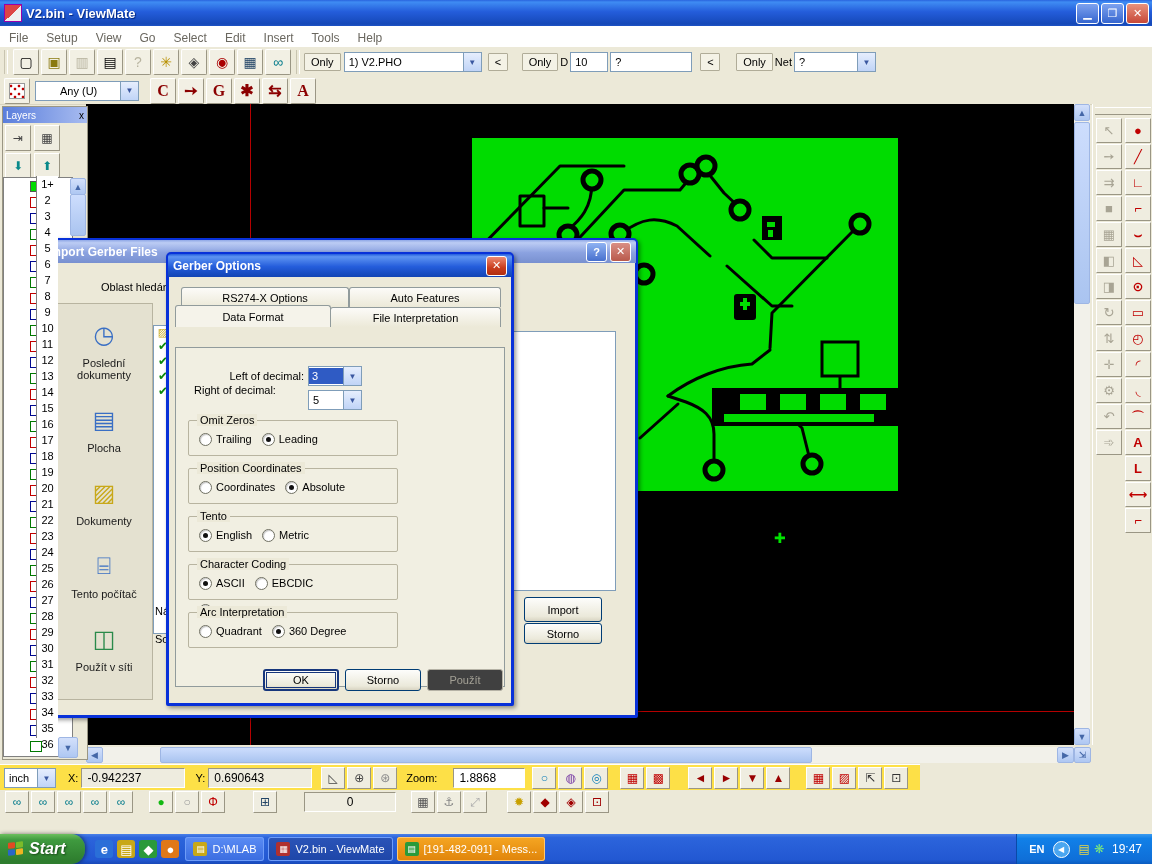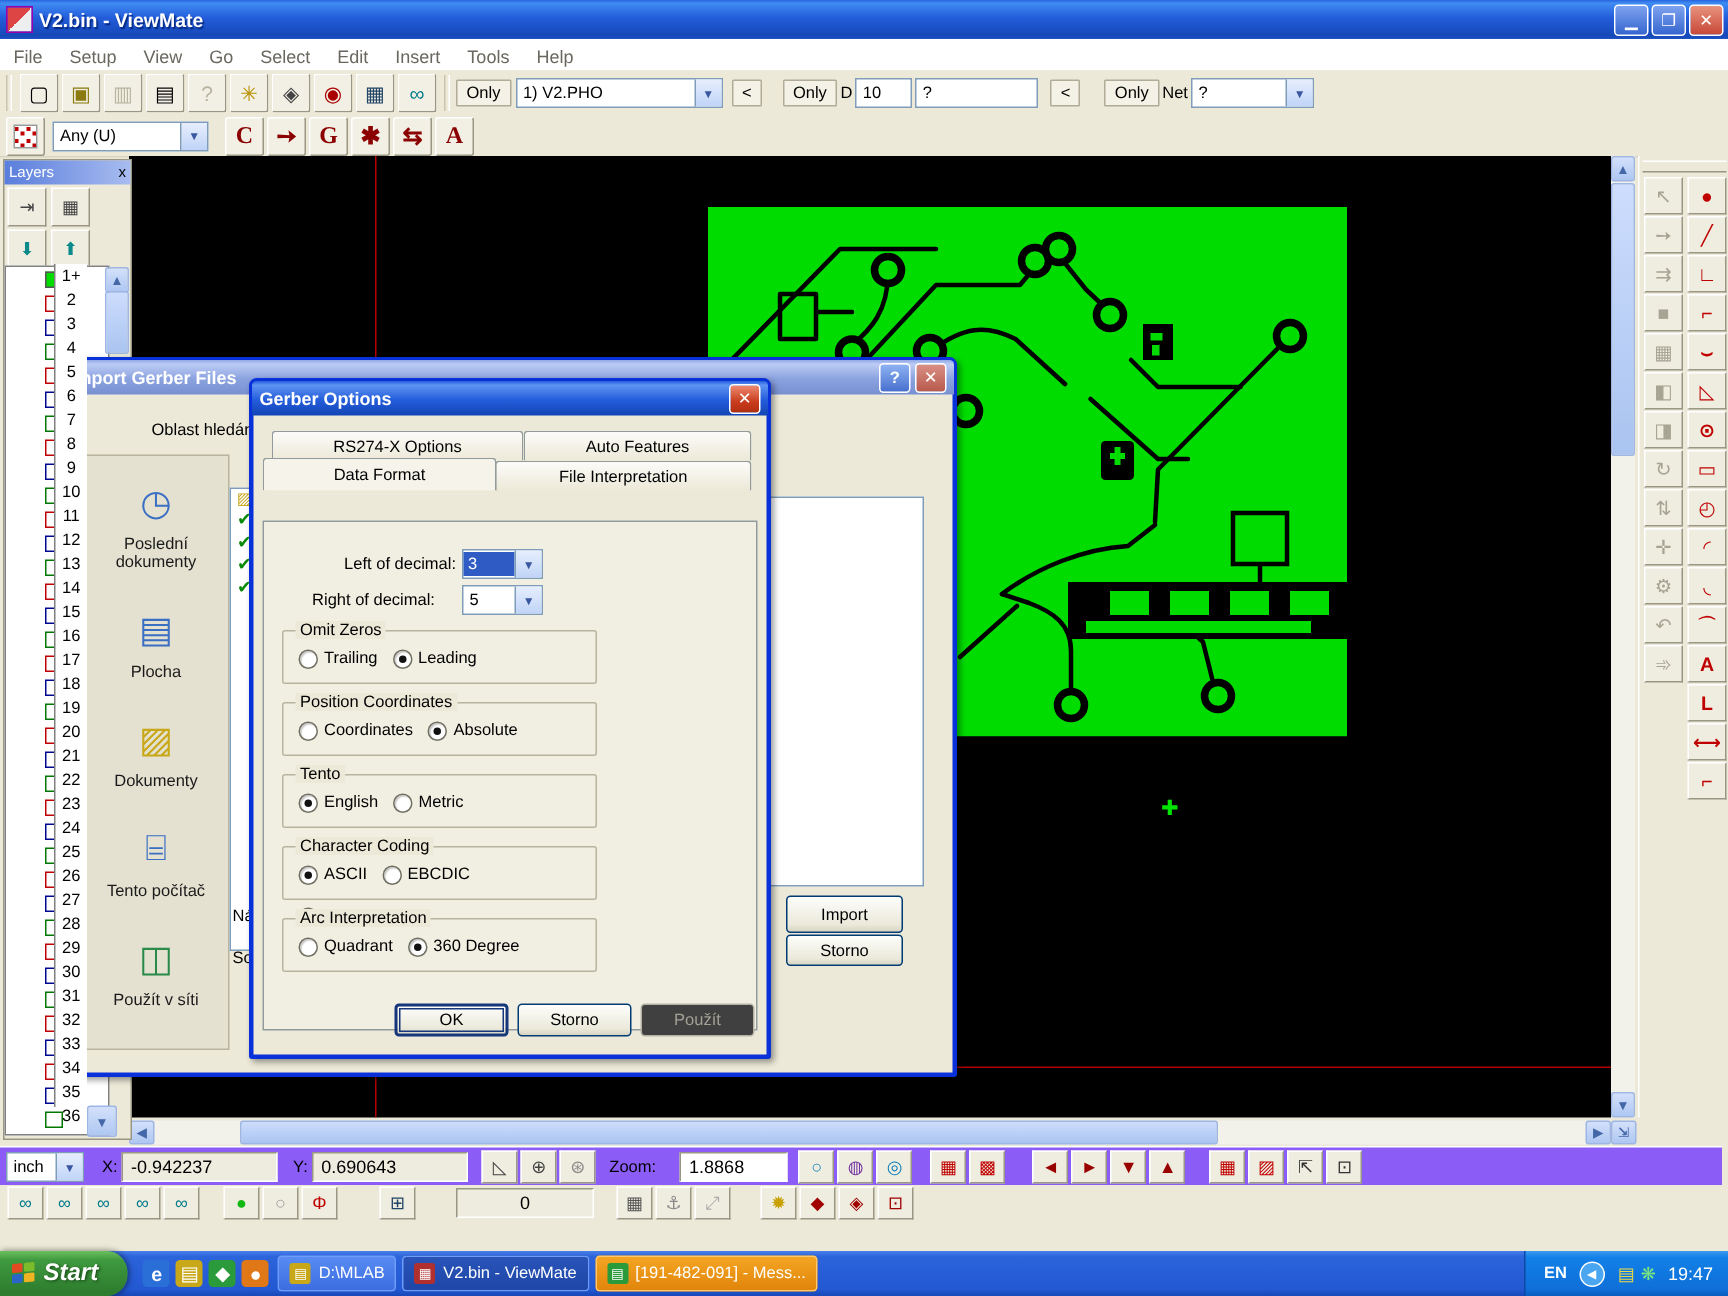--- a/index.html
+++ b/index.html
@@ -102,21 +102,21 @@
   .ddsel{background:#2F5BC4;color:#fff;padding:0 3px;flex:1;height:16px;display:flex;align-items:center;}
   
   #places{position:absolute;left:12px;top:40px;width:96px;bottom:14px;background:#E4E1D0;border:1px solid #B8B4A0;
     display:flex;flex-direction:column;align-items:center;padding-top:14px;}
   .place{display:flex;flex-direction:column;align-items:center;margin-bottom:22px;color:#1a1a1a;}
   .place .cap{margin-top:5px;text-align:center;line-height:12px;}
   .picon{width:40px;height:34px;display:flex;align-items:center;justify-content:center;font-size:24px;}
   .filestrip{position:absolute;left:110px;top:62px;width:18px;bottom:80px;background:#fff;border:1px solid #7F9DB9;}
   .chk{color:#0A8A0A;font-size:12px;font-weight:bold;line-height:15px;text-align:center;}
   
-  #status1{left:0;top:764px;width:1148px;height:26px;background:#8b5cf6;display:flex;align-items:center;border-top:1px solid #fff;}
+  #status1{left:0;top:764px;width:920px;height:26px;background:#fde047;display:flex;align-items:center;border-top:1px solid #fff;}
   #status2{left:0;top:790px;width:1152px;height:24px;background:#ECE9D8;display:flex;align-items:center;}
   .sfield{background:#EEECDF;border:1px solid;border-color:#9a9684 #fff #fff #9a9684;height:18px;
     display:flex;align-items:center;padding:0 5px;font-size:12px;}
   .sicon{width:22px;height:20px;border:1px solid;border-color:#fff #9a9684 #9a9684 #fff;background:#EFEDE0;
     display:flex;align-items:center;justify-content:center;font-size:12px;margin:0 1px;}
   
   #taskbar{left:0;top:834px;width:1152px;height:30px;
     background:linear-gradient(180deg,#4A80E8 0%,#2C64DC 12%,#2258D2 85%,#1848B8 100%);display:flex;align-items:center;}
   #startbtn{height:30px;padding:0 20px 0 8px;border-radius:0 14px 14px 0;
     background:linear-gradient(180deg,#6CBF5E 0%,#3F9A3F 20%,#2E7D2E 90%);display:flex;align-items:center;
@@ -194,21 +194,21 @@
       <span class="drop">▼</span>
   </span>
 </div>
 
 <div id="toolbar2" class="abs tb">
   <span class="tbtn raised" style="margin-left:4px;">
     <span style="width:14px;height:14px;background:#fff;border:1px solid #999;display:inline-block;
       background-image:radial-gradient(#C00000 1.5px,transparent 1.6px),radial-gradient(#C00000 1.5px,transparent 1.6px);
       background-size:8px 8px;background-position:1px 1px,5px 6px;"></span>
   </span>
-  <span class="combo" style="width:104px;margin-left:4px;">
+  <span class="combo" style="width:104px;margin-left:4px;padding-left:20px;">
     <span class="val">Any    (U)</span>
       <span class="drop">▼</span>
   </span>
   <span id="apbtns" style="display:flex;margin-left:10px;">
       <span class="tbtn raised">
         <span class="aperture">C</span>
       </span>
       <span class="tbtn raised">
         <span class="aperture">➙</span>
       </span>
@@ -616,21 +616,21 @@
     <span class="tab" style="left:12px;top:10px;width:166px;">RS274-X Options</span>
     <span class="tab" style="left:180px;top:10px;width:150px;">Auto Features</span>
     <span class="tab active" style="left:6px;top:28px;width:154px;">Data Format</span>
     <span class="tab" style="left:161px;top:30px;width:169px;">File Interpretation</span>
     <div id="tabpane">
       <span class="abs" style="left:28px;top:22px;width:100px;text-align:right;">Left of decimal:</span>
       <span class="combo abs" style="left:132px;top:18px;width:54px;">
         <span class="ddsel">3</span>
         <span class="drop">▼</span>
       </span>
-      <span class="abs" style="left:18px;top:46px;width:110px;text-align:center;">Right of decimal:</span>
+      <span class="abs" style="left:18px;top:36px;width:110px;text-align:left;">Right of decimal:</span>
       <span class="combo abs" style="left:132px;top:42px;width:54px;">
         <span class="val">5</span>
         <span class="drop">▼</span>
       </span>
       <div id="optgroups">
           <div class="groupbox" style="left: 12px; top: 72px; width: 208px; height: 34px;"><span class="grouplbl">Omit Zeros</span><label class="radio" style="margin: 12px 0px 0px 10px;">
               <span class="rdot"></span>
               <span>Trailing</span>
             </label><label class="radio" style="margin: 12px 0px 0px 10px;">
               <span class="rdot sel"></span>

